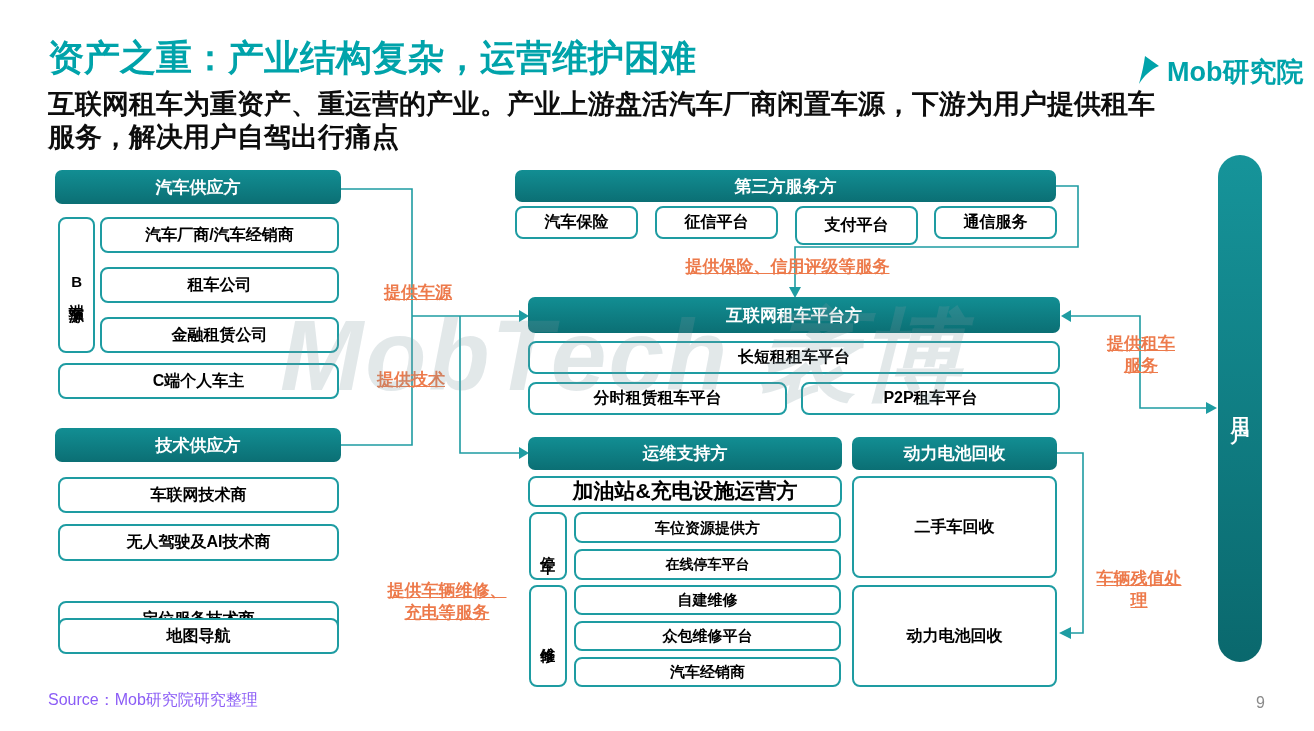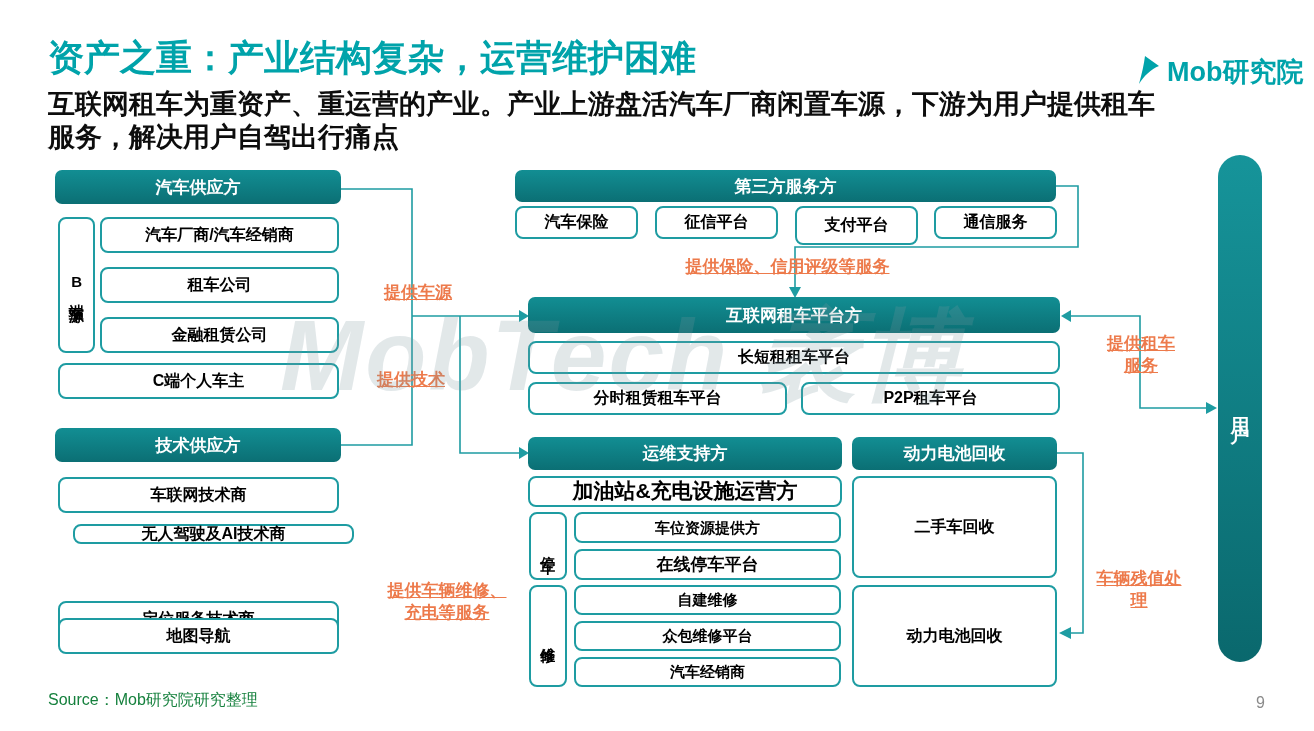--- a/index.html
+++ b/index.html
@@ -40,21 +40,21 @@
     position:absolute; z-index:2; left:1218px; top:155px; width:44px; height:507px;
     background:linear-gradient(180deg,#16949A 0%,#0A686D 100%); border-radius:22px;
     color:#fff; font-weight:700; font-size:19px; letter-spacing:8px;
     display:flex; align-items:center; justify-content:center;
   }
   .watermark {
     position:absolute; left:280px; top:290px; z-index:6; pointer-events:none;
     font-size:100px; font-weight:800; font-style:italic; letter-spacing:2px;
     color:#7E98A0; opacity:0.22; white-space:nowrap;
   }
-  .source { position:absolute; left:48px; top:690px; z-index:2; font-size:16px; color:#15803d; }
+  .source { position:absolute; left:48px; top:690px; z-index:2; font-size:16px; color:#8b5cf6; }
   .pagenum { position:absolute; left:1256px; top:694px; z-index:2; font-size:16px; color:#8a8a8a; }
   svg.lines { position:absolute; left:0; top:0; z-index:1; }
 </style>
 </head>
 <body>
 
 <div class="slide">
 
   <div class="logo">
     <span>
@@ -88,21 +88,21 @@
 
   <div class="hdr" style="left:55px;top:170px;width:286px;height:34px">汽车供应方</div>
   <div class="box vtext" style="left:58px;top:217px;width:37px;height:136px;font-size:15px">B端车源</div>
   <div class="box" style="left:100px;top:217px;width:239px;height:36px">汽车厂商/汽车经销商</div>
   <div class="box" style="left:100px;top:267px;width:239px;height:36px">租车公司</div>
   <div class="box" style="left:100px;top:317px;width:239px;height:36px">金融租赁公司</div>
   <div class="box" style="left:58px;top:363px;width:281px;height:36px">C端个人车主</div>
 
   <div class="hdr" style="left:55px;top:428px;width:286px;height:34px">技术供应方</div>
   <div class="box" style="left:58px;top:477px;width:281px;height:36px">车联网技术商</div>
-  <div class="box" style="left:73px;top:524px;width:281px;height:20px">无人驾驶及AI技术商</div>
+  <div class="box" style="left:58px;top:524px;width:281px;height:37px">无人驾驶及AI技术商</div>
   <div class="box" style="left:58px;top:601px;width:281px;height:36px">定位服务技术商</div>
   <div class="box" style="left:58px;top:618px;width:281px;height:36px">地图导航</div>
 
   <div class="hdr" style="left:515px;top:170px;width:541px;height:32px">第三方服务方</div>
   <div class="box" style="left:515px;top:206px;width:123px;height:33px">汽车保险</div>
   <div class="box" style="left:655px;top:206px;width:123px;height:33px">征信平台</div>
   <div class="box" style="left:795px;top:206px;width:123px;height:39px">支付平台</div>
   <div class="box" style="left:934px;top:206px;width:123px;height:33px">通信服务</div>
   <div class="olabel" style="left:655px;top:256px;width:265px">提供保险、信用评级等服务</div>
 
@@ -112,21 +112,21 @@
   <div class="box" style="left:801px;top:382px;width:259px;height:33px">P2P租车平台</div>
 
   <div class="olabel" style="left:372px;top:282px;width:92px">提供车源</div>
   <div class="olabel" style="left:365px;top:369px;width:92px">提供技术</div>
   <div class="olabel" style="left:380px;top:580px;width:134px">提供车辆维修、充电等服务</div>
 
   <div class="hdr" style="left:528px;top:437px;width:314px;height:33px">运维支持方</div>
   <div class="box" style="left:528px;top:476px;width:314px;height:31px;font-size:21px">加油站&amp;充电设施运营方</div>
   <div class="box vtext" style="left:529px;top:512px;width:38px;height:68px;font-size:15px">停车</div>
   <div class="box" style="left:574px;top:512px;width:267px;height:31px;font-size:15px">车位资源提供方</div>
-  <div class="box" style="left:574px;top:549px;width:267px;height:31px;font-size:17px">在线停车平台</div>
+  <div class="box" style="left:574px;top:549px;width:267px;height:31px;font-size:14px">在线停车平台</div>
   <div class="box vtext" style="left:529px;top:585px;width:38px;height:102px;font-size:15px">维修</div>
   <div class="box" style="left:574px;top:585px;width:267px;height:30px;font-size:15px">自建维修</div>
   <div class="box" style="left:574px;top:621px;width:267px;height:30px;font-size:15px">众包维修平台</div>
   <div class="box" style="left:574px;top:657px;width:267px;height:30px;font-size:15px">汽车经销商</div>
 
   <div class="hdr" style="left:852px;top:437px;width:205px;height:33px">动力电池回收</div>
   <div class="box" style="left:852px;top:476px;width:205px;height:102px">二手车回收</div>
   <div class="box" style="left:852px;top:585px;width:205px;height:102px">动力电池回收</div>
 
   <div class="olabel" style="left:1101px;top:333px;width:80px">提供租车服务</div>

